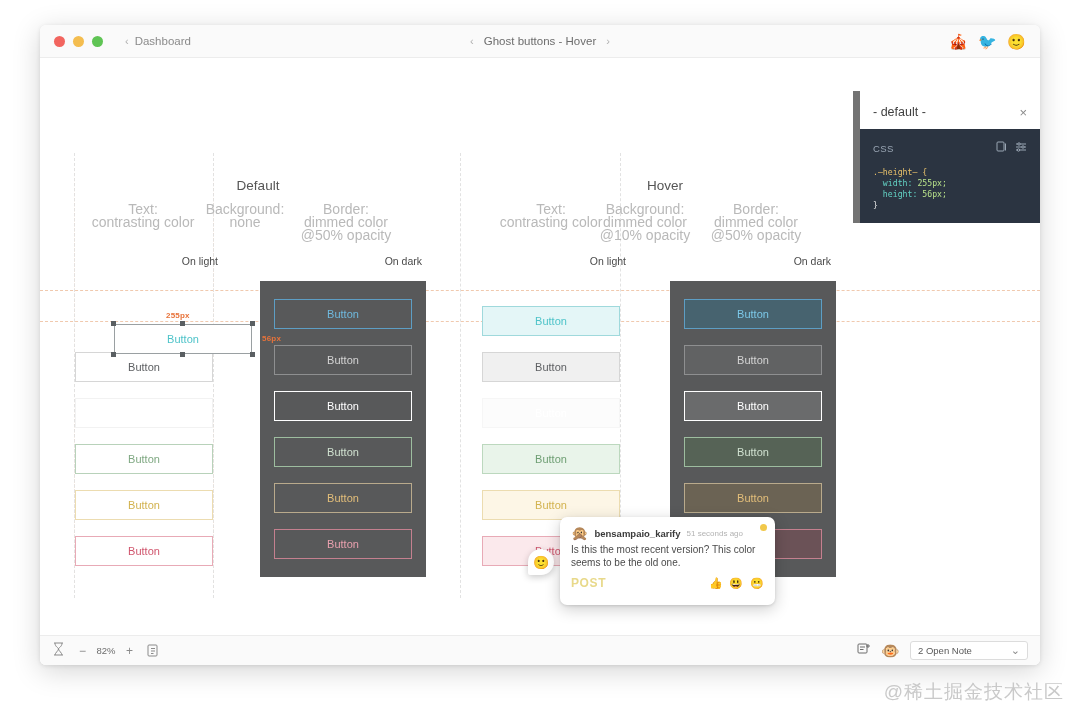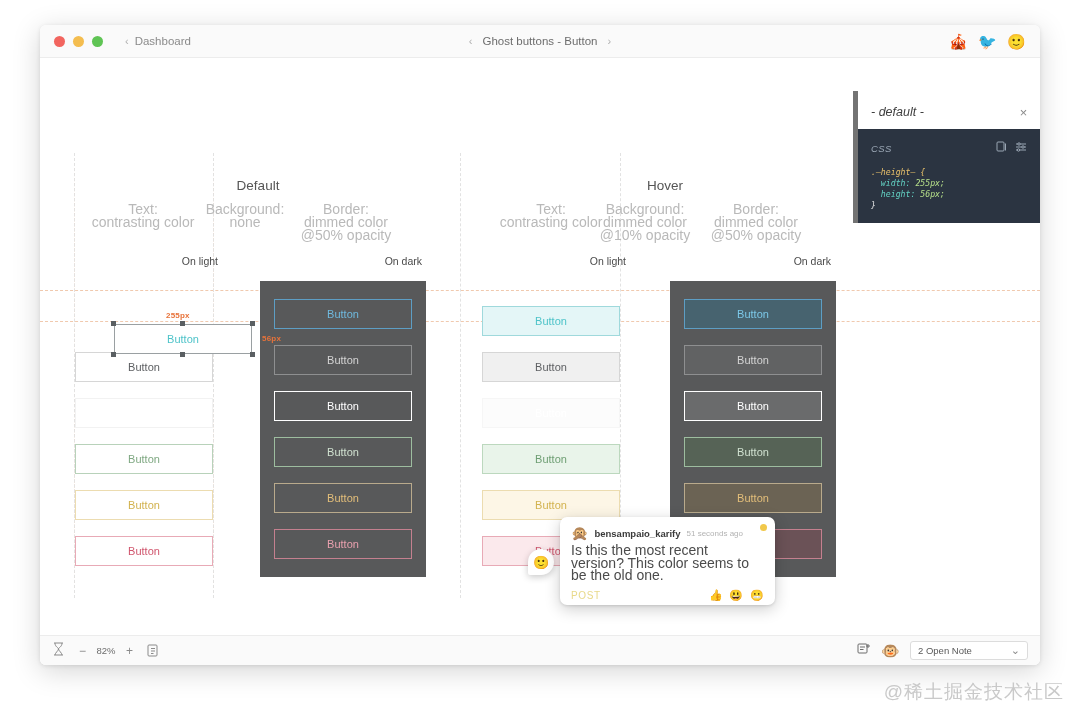--- a/index.html
+++ b/index.html
@@ -142,26 +142,26 @@
     background: #ffffff;
     border-radius: 7px;
     box-shadow: 0 4px 16px rgba(0,0,0,0.20), 0 1px 3px rgba(0,0,0,0.12);
     padding: 9px 11px 8px 11px;
     z-index: 40;
   }
   .c-head { display: flex; align-items: center; gap: 6px; }
   .c-av { font-size: 14px; line-height: 14px; }
   .c-user { font-size: 9.5px; font-weight: bold; color: #3a3a3a; }
   .c-time { font-size: 8px; color: #b3b3b3; }
-  .c-body { margin-top: 4px; font-size: 14px; color: #4b4b4b; line-height: 12.5px; }
+  .c-body { margin-top: 4px; font-size: 10px; color: #4b4b4b; line-height: 12.5px; }
   .c-foot {
     margin-top: 7px;
     display: flex; align-items: center; justify-content: space-between;
   }
-  .c-post { font-size: 10px; font-weight: normal; color: #e8d98a; letter-spacing: .6px; }
+  .c-post { font-size: 12px; font-weight: bold; color: #e8d98a; letter-spacing: .6px; }
   .c-reacts { display: flex; gap: 7px; font-size: 11px; }
   .c-badge {
     position: absolute; right: 8px; top: 7px;
     width: 7px; height: 7px; border-radius: 50%;
     background: #f1c84b;
   }
 
   
   .pin {
     position: absolute; left: 488px; top: 491px;
@@ -172,23 +172,22 @@
     font-size: 13px;
     z-index: 39;
   }
 
   
   .inspector {
     position: absolute;
     right: 0; top: 33px;
     width: 187px;
     background: #ffffff;
-    border-left: 5px solid #737373;
+    border-left: 7px solid #737373;
     z-index: 30;
-    font-style: italic;
   }
   .insp-head {
     display: flex; align-items: center; justify-content: space-between;
     padding: 14px 13px 10px 13px;
   }
   .insp-title { font-size: 12.5px; color: #3f3f3f; }
   .insp-close { font-size: 13px; color: #8a8a8a; line-height: 1; }
   .insp-grid {
     display: grid; grid-template-columns: 1fr 1fr;
     row-gap: 9px; padding: 0 13px 14px 13px;
@@ -269,21 +268,21 @@
       <span class="dot green"></span>
     </div>
 
     <div class="crumb-left">
       <span class="chev">‹</span>
       <span>Dashboard</span>
     </div>
 
     <div class="doc-title">
       <span class="chev">‹</span>
-      <span>Ghost buttons - Button</span>
+      <span>Ghost buttons - Hover</span>
       <span class="chev">›</span>
     </div>
 
     <div class="title-right">
       <span class="av">🎪</span>
       <span class="av">🐦</span>
       <span class="av">🙂</span>
     </div>
   </div>
 

